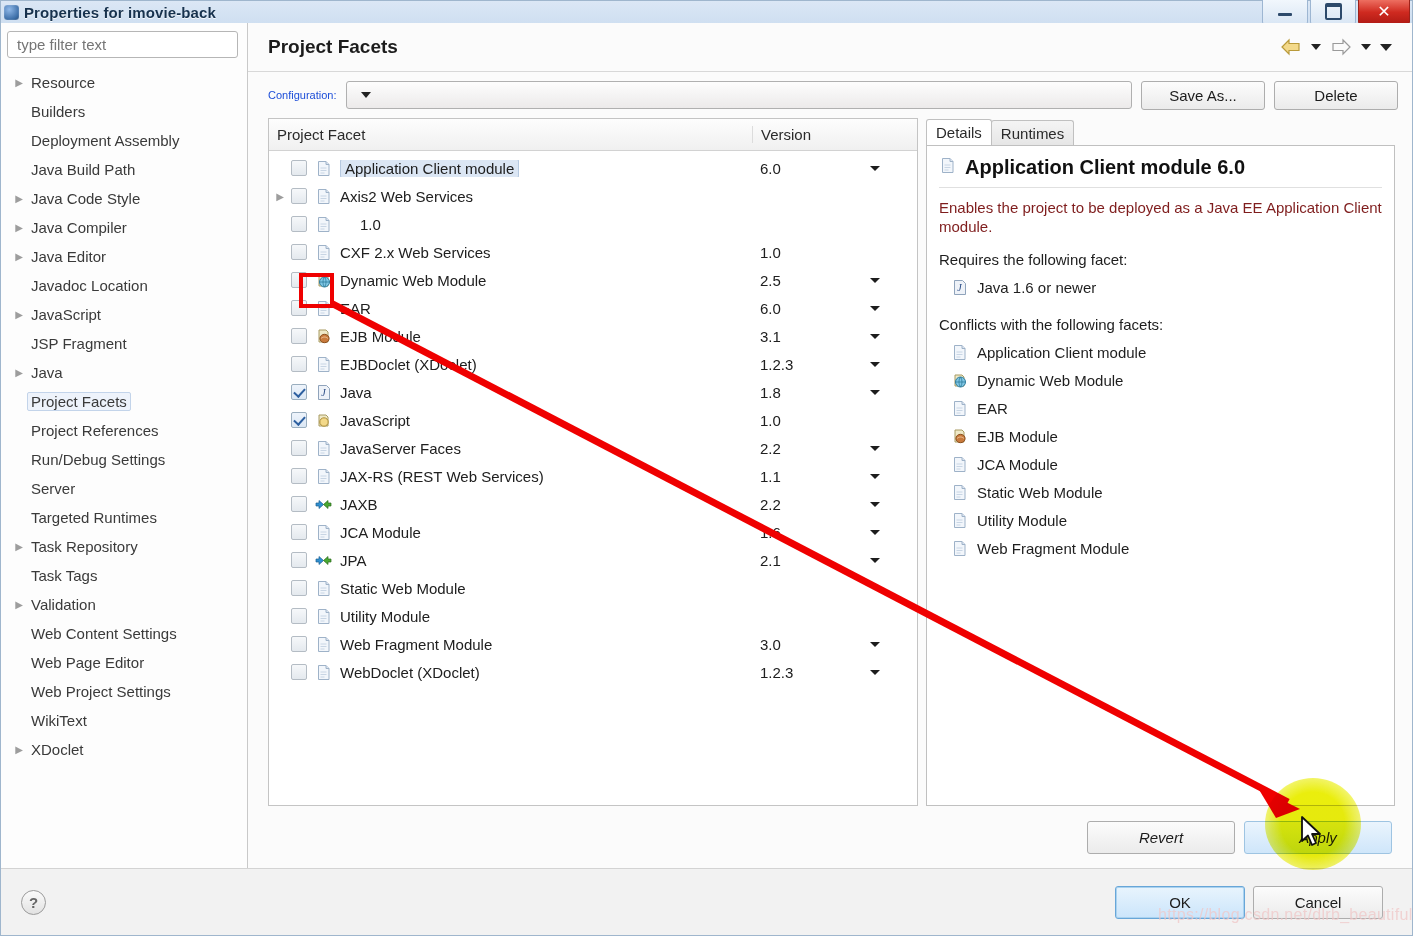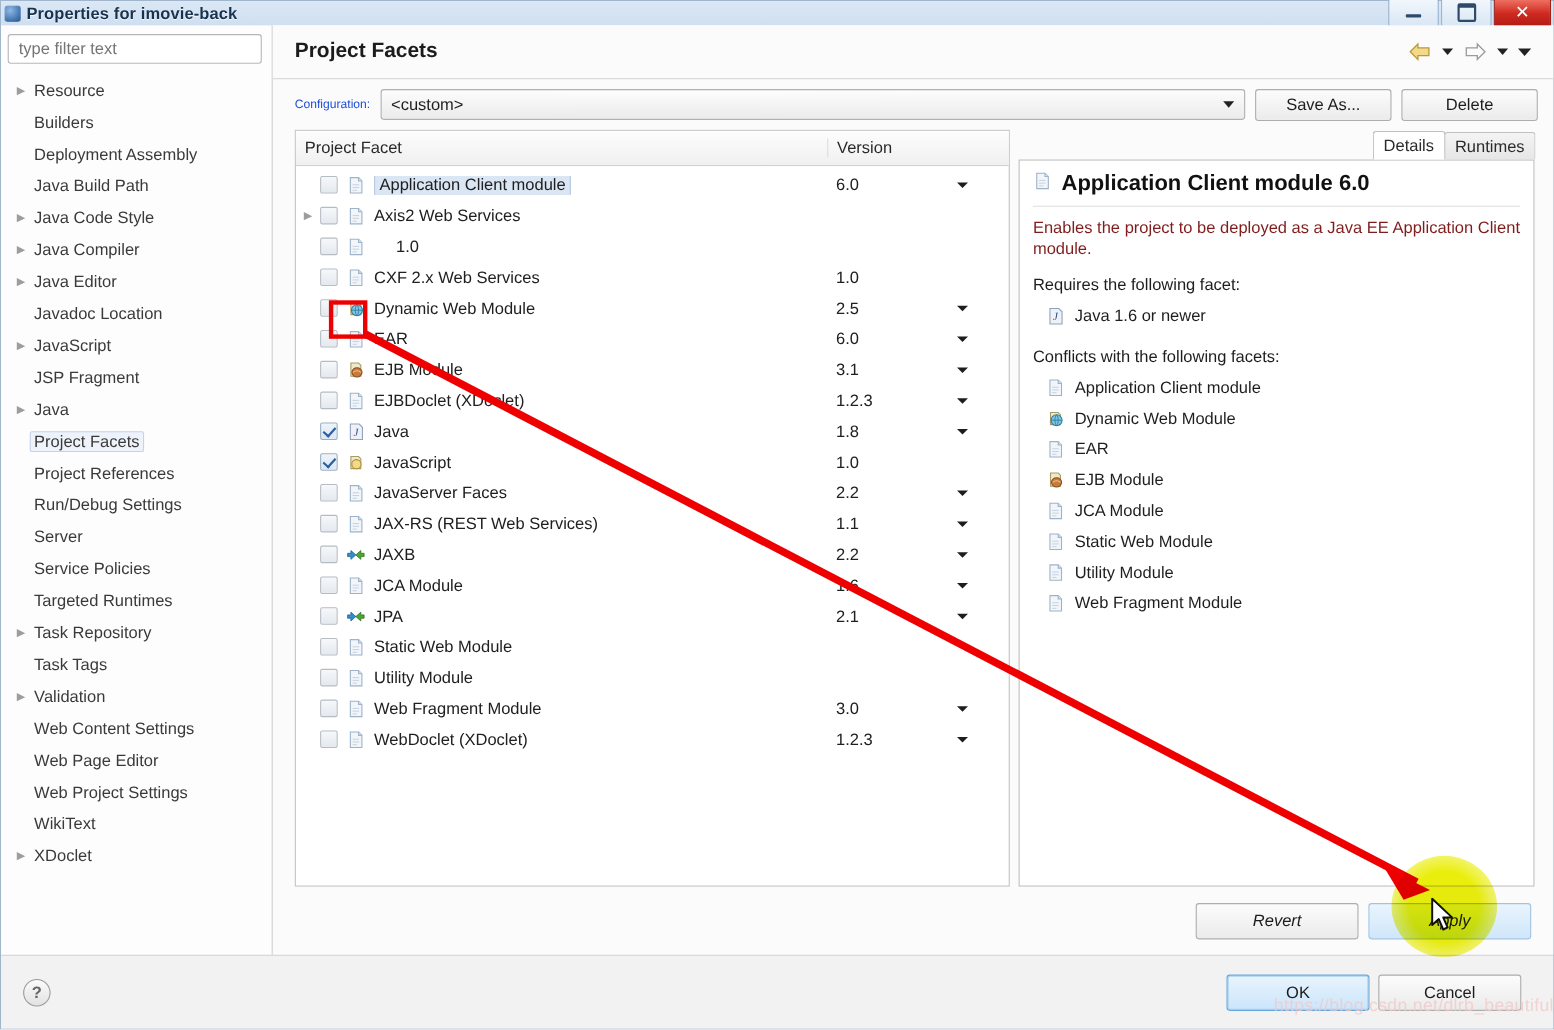--- a/index.html
+++ b/index.html
@@ -144,21 +144,21 @@
   .ficon{width:18px;height:17px;flex:0 0 18px;margin:0 7px 0 8px;position:relative;}
   .ficon svg{display:block;}
   .frow .fname{flex:1 1 auto;white-space:nowrap;overflow:hidden;}
   .frow.selected .fname span{background:#dbe6f4;border:1px solid #b6c9e0;border-radius:2px;padding:0 4px;}
   .frow .ver{width:110px;flex:0 0 110px;padding-left:8px;box-sizing:border-box;margin-left:12px;}
   .frow .vdrop{width:55px;flex:0 0 55px;display:flex;align-items:center;justify-content:flex-start;padding-left:8px;box-sizing:border-box;}
   .tinycaret{width:0;height:0;border-left:5px solid transparent;border-right:5px solid transparent;border-top:5px solid #1d1d1d;}
 
   #gap{width:8px;flex:0 0 8px;}
   #detailpane{
-    flex:1 1 auto;display:flex;flex-direction:column;min-width:0;min-height:0;align-items:flex-end;
+    flex:1 1 auto;display:flex;flex-direction:column;min-width:0;min-height:0;
   }
   .tabstrip{height:27px;flex:0 0 27px;display:flex;align-items:flex-end;}
   .tab{
     height:25px;padding:0 9px;display:flex;align-items:center;font-size:15px;
     border:1px solid #c0c0c0;border-bottom:0;border-radius:3px 3px 0 0;
     background:linear-gradient(#f4f4f4,#e6e6e6);color:#2b2b2b;margin-right:-1px;
     box-sizing:border-box;
   }
   .tab.active{background:#fff;border-color:#c0c0c0;position:relative;z-index:2;height:26px;}
   .detailbox{
@@ -291,24 +291,20 @@
             <span class="arrow empty">▶</span>
             <span class="lbl">Project References</span>
           </div>
           <div class="tree-item">
             <span class="arrow empty">▶</span>
             <span class="lbl">Run/Debug Settings</span>
           </div>
           <div class="tree-item">
             <span class="arrow empty">▶</span>
             <span class="lbl">Server</span>
-          </div>
-          <div class="tree-item">
-            <span class="arrow empty">▶</span>
-            <span class="lbl">Service Policies</span>
           </div>
           <div class="tree-item">
             <span class="arrow empty">▶</span>
             <span class="lbl">Targeted Runtimes</span>
           </div>
           <div class="tree-item">
             <span class="arrow">▶</span>
             <span class="lbl">Task Repository</span>
           </div>
           <div class="tree-item">
@@ -355,21 +351,20 @@
             <path d="M13 2 L20 9 L13 16 L13 12.5 L3 12.5 L3 5.5 L13 5.5 Z" fill="#fbfbfb" stroke="#9a9a9a" stroke-width="1.2"></path>
           </svg>
           <span class="caret sm"></span>
           <span class="caret"></span>
         </div>
       </div>
 
       <div id="configrow">
         <span class="lbl">Configuration:</span>
         <div class="combo">
-          <span class="val">&lt;custom&gt;</span>
           <span class="arrowbox">
               <i class="caret sm"></i>
             </span>
         </div>
         <div class="btn">Save As...</div>
         <div class="btn">Delete</div>
       </div>
 
       <div id="panes">
 

